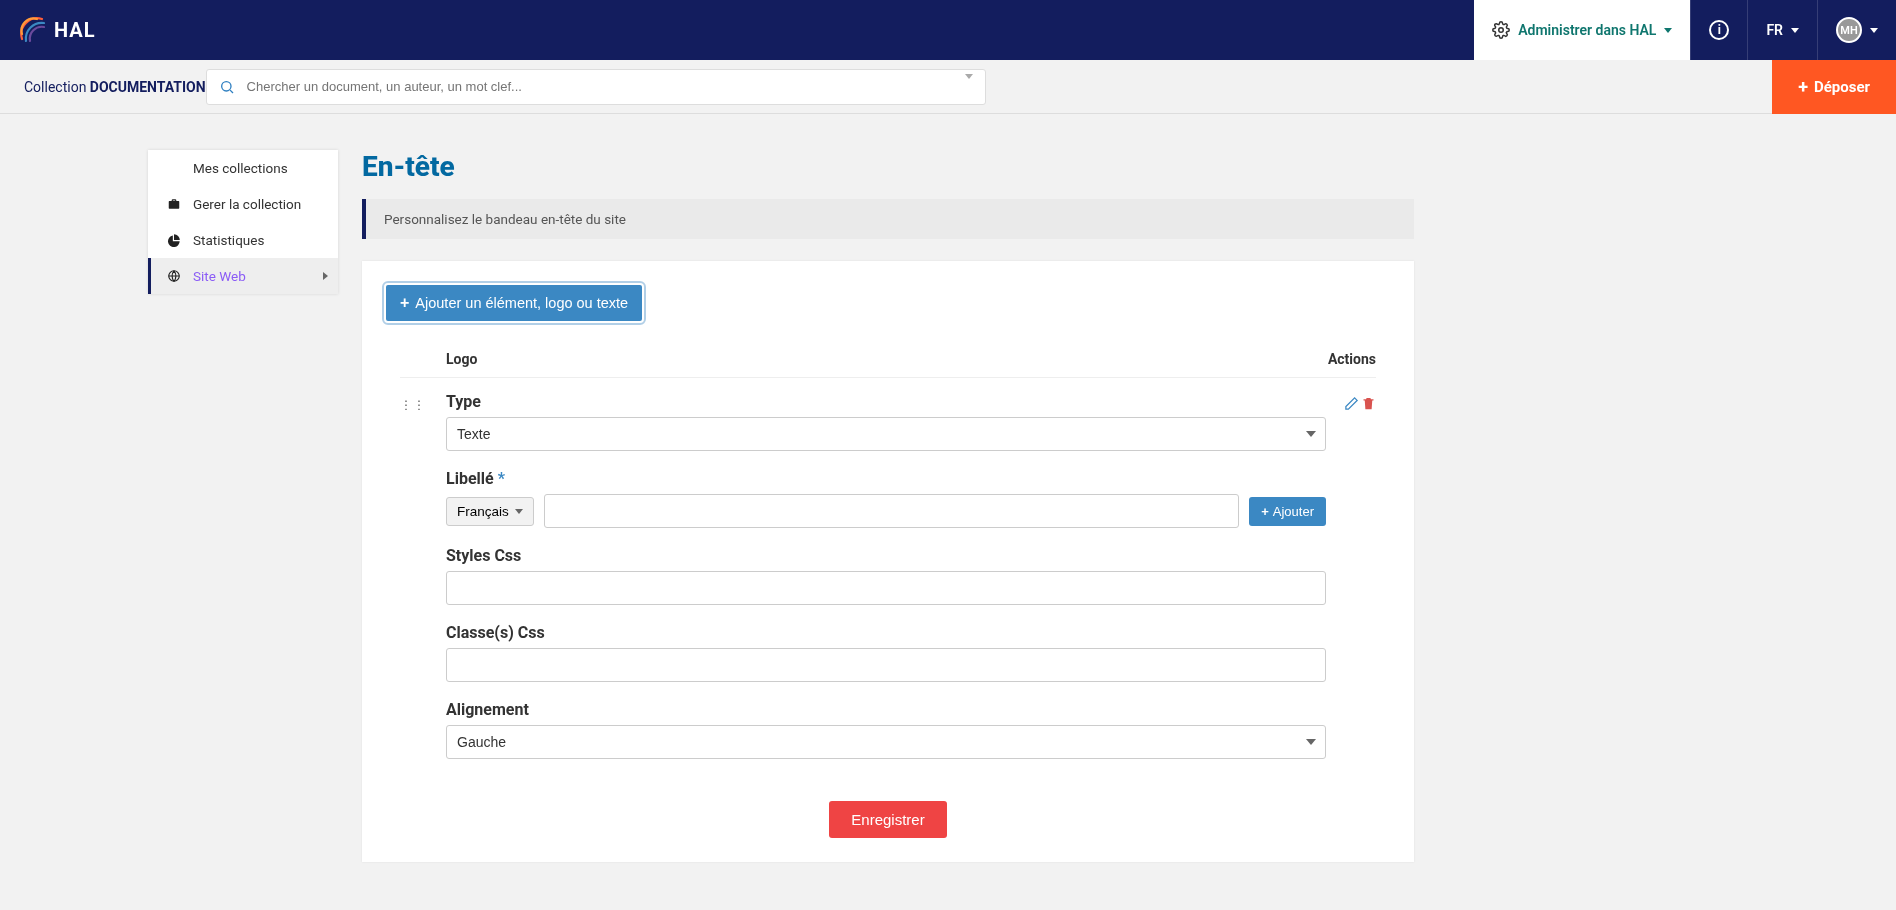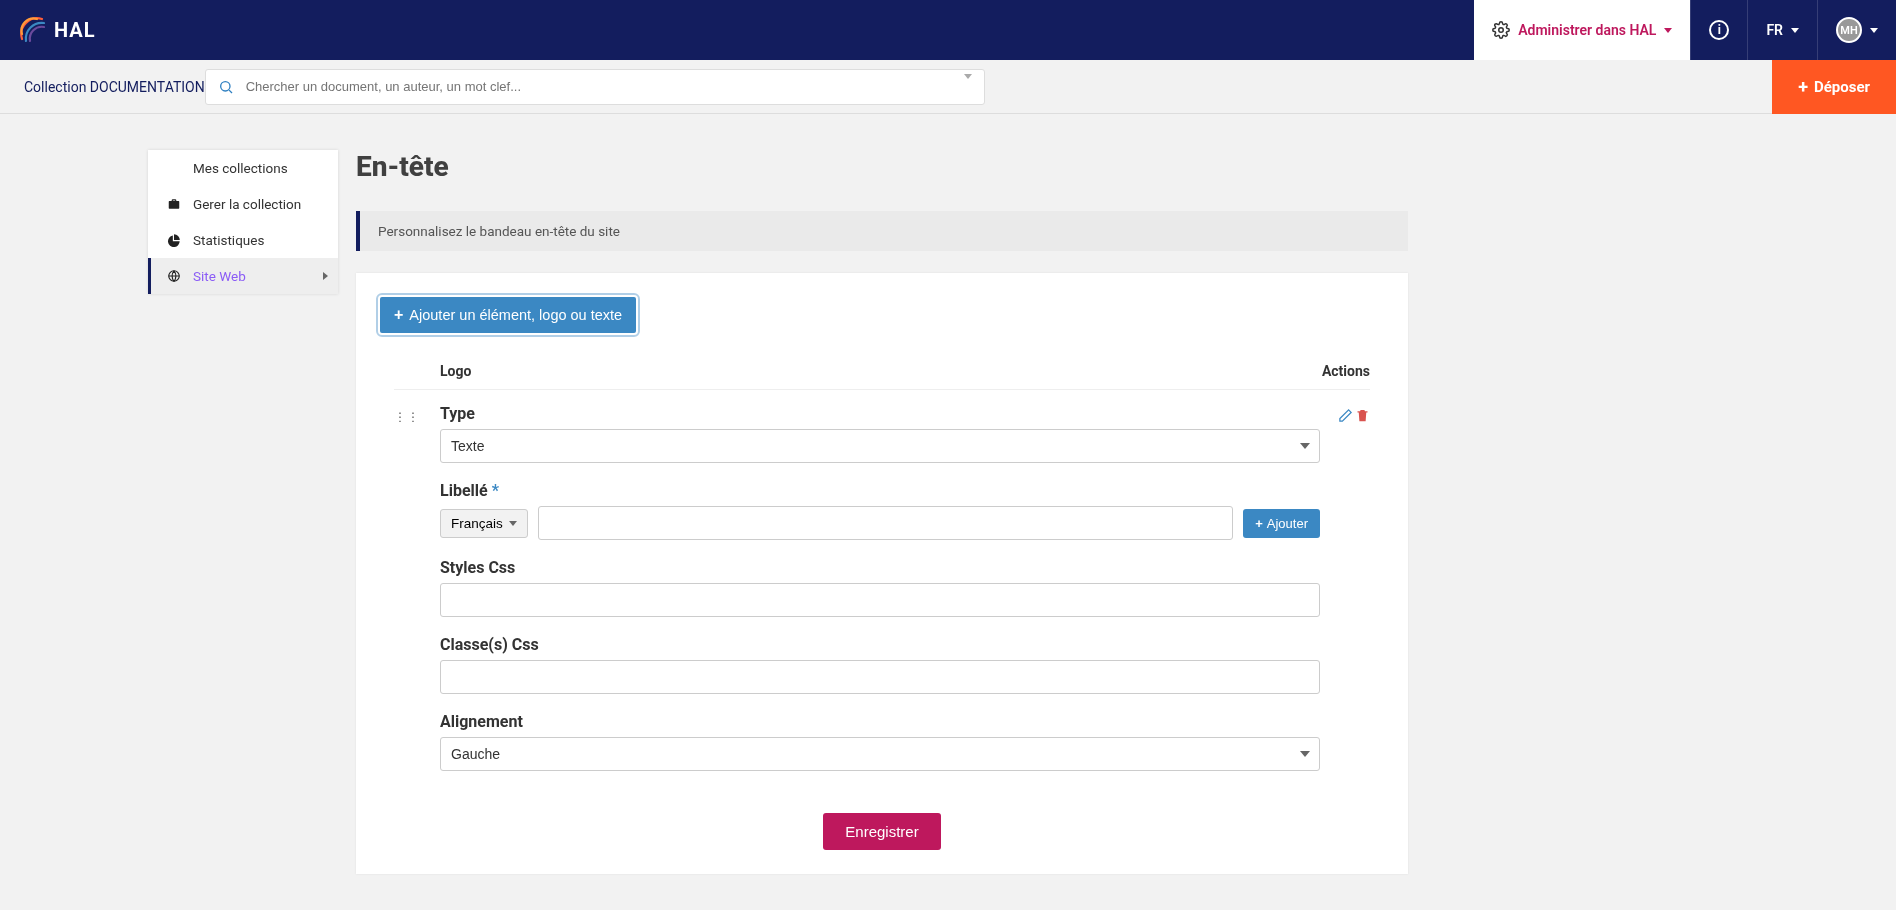--- a/index.html
+++ b/index.html
@@ -5,49 +5,49 @@
   * { box-sizing: border-box; margin: 0; padding: 0; }
   body { font-family: -apple-system, BlinkMacSystemFont, "Segoe UI", Roboto, Arial, sans-serif; background: #f2f2f2; color: #333; font-size: 14px; }
 
   
   .topbar { background: #131d5e; height: 60px; display: flex; align-items: stretch; color: #fff; }
   .topbar-left { display: flex; align-items: center; padding-left: 20px; gap: 8px; }
   .logo-stripes { width: 26px; height: 26px; display: inline-block; }
   .logo-text { font-weight: 700; font-size: 20px; letter-spacing: 1px; }
   .topbar-spacer { flex: 1; }
   .topbar-item { display: flex; align-items: center; padding: 0 18px; gap: 8px; font-weight: 600; cursor: pointer; }
-  .topbar-item.admin { background: #fff; color: #be185d; justify-content: space-between; }
+  .topbar-item.admin { background: #fff; color: #0f766e; justify-content: space-between; }
   .caret-down { width: 0; height: 0; border-left: 4px solid transparent; border-right: 4px solid transparent; border-top: 5px solid currentColor; }
   .info-circle { width: 20px; height: 20px; border: 2px solid #fff; border-radius: 50%; display: flex; align-items: center; justify-content: center; font-size: 12px; font-weight: bold; }
   .avatar { width: 26px; height: 26px; border-radius: 50%; background: #999; border: 2px solid #fff; display: flex; align-items: center; justify-content: center; font-size: 11px; font-weight: 600; color: #fff; }
   .topbar-sep { width:1px; background: rgba(255,255,255,0.15); }
 
   
   .subbar { background: #f2f2f2; border-bottom: 1px solid #ddd; display: flex; align-items: center; height: 54px; }
   .subbar-left { padding-left: 24px; font-size: 14px; color: #131d5e; }
-  .subbar-left b { font-weight: 400; }
+  .subbar-left b { font-weight: 700; }
   .search-wrap { flex: 1; display: flex; }
   .search-box { position: relative; width: 780px; background: #fff; border: 1px solid #ddd; border-radius: 3px; height: 36px; display: flex; align-items: center; }
   .search-icon { color: #2e7fc1; margin: 0 12px; }
   .search-input { flex: 1; border: none; outline: none; font-size: 13px; color: #888; }
   .search-caret { color: #aaa; margin: 0 12px; }
   .deposer-btn { background: #ff5722; color: #fff; height: 54px; display: flex; align-items: center; padding: 0 26px; font-weight: 700; font-size: 15px; gap: 6px; cursor: pointer; }
 
   
-  .main { display: flex; padding: 36px 30px 30px 148px; gap: 18px; align-items: flex-start; }
+  .main { display: flex; padding: 36px 30px 30px 148px; gap: 24px; align-items: flex-start; }
 
   .sidebar { width: 190px; background: #fff; box-shadow: 0 0 3px rgba(0,0,0,0.12); }
   .side-item { display: flex; align-items: center; gap: 12px; padding: 10px 16px; font-size: 13.5px; color: #333; cursor: pointer; border-left: 3px solid transparent; position: relative; }
   .side-item .side-icon { width: 14px; text-align: center; color: #222; }
   .side-item.no-icon { padding-left: 42px; }
   .side-item.active { background: #eee; border-left-color: #131d5e; color: #8b5cf6; }
   .side-item .caret-right { position: absolute; right: 10px; width: 0; height: 0; border-top: 4px solid transparent; border-bottom: 4px solid transparent; border-left: 5px solid #666; }
 
   .content { flex: 1; max-width: 1052px; }
-  .page-title { font-size: 28px; font-weight: 800; color: #404040; margin-bottom: 28px; }
+  .page-title { font-size: 28px; font-weight: 800; color: #0369a1; margin-bottom: 16px; }
   .info-box { background: #eaeaea; border-left: 4px solid #131d5e; padding: 12px 18px; color: #555; font-size: 13.5px; margin-bottom: 22px; }
   .panel { background: #fff; padding: 24px; box-shadow: 0 0 2px rgba(0,0,0,0.08); }
 
   .add-btn { background: #3b88c3; color: #fff; border: none; padding: 9px 14px; font-size: 14.5px; border-radius: 2px; cursor: pointer; display: inline-flex; align-items: center; gap: 6px; outline: 2px solid rgba(59,136,195,0.4); outline-offset: 2px; }
   .add-btn .plus { font-weight: bold; font-size: 16px; }
 
   .table-wrap { margin-top: 20px; padding: 0 14px; }
   .thead { display: flex; border-bottom: 1px solid #eee; padding: 10px 0; }
   .th-drag { width: 46px; }
   .th-logo { flex: 1; font-weight: 700; }
@@ -68,21 +68,21 @@
 
   .libelle-row { display: flex; gap: 10px; align-items: center; }
   .lang-btn { border: 1px solid #ccc; border-radius: 3px; padding: 6px 10px; background: #f2f2f2; cursor: pointer; display: inline-flex; align-items: center; gap: 6px; font-size: 13.5px; }
   .libelle-input { flex: 1; }
   .ajouter-btn { background: #3b88c3; color: #fff; border: none; border-radius: 3px; padding: 7px 12px; font-size: 13px; cursor: pointer; display: inline-flex; align-items: center; gap: 4px; }
 
   .edit-icon { color: #3b88c3; cursor: pointer; }
   .trash-icon { color: #d9534f; cursor: pointer; }
 
   .save-row { text-align: center; margin-top: 24px; }
-  .save-btn { background: #be185d; color: #fff; border: none; padding: 10px 22px; font-size: 15px; border-radius: 3px; cursor: pointer; }
+  .save-btn { background: #ef4444; color: #fff; border: none; padding: 10px 22px; font-size: 15px; border-radius: 3px; cursor: pointer; }
 
   .drag-dots { display:inline-block; line-height:4px; letter-spacing:1px; font-size:12px;}
 
   svg { display:block; }
 </style>
 </head>
 <body>
 
 <div class="topbar">
   <div class="topbar-left">

